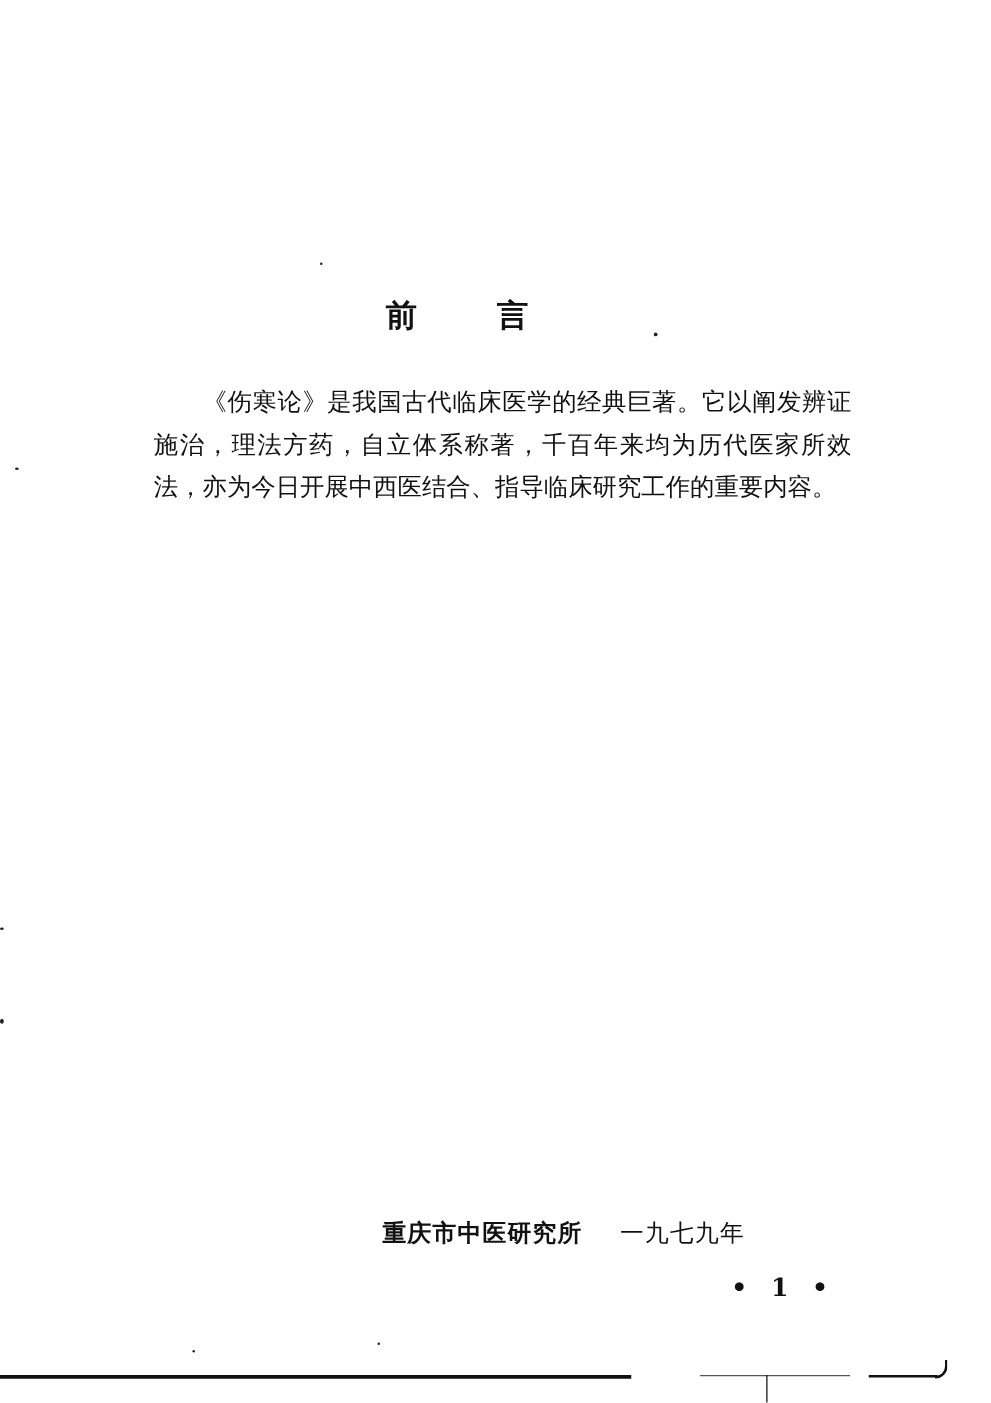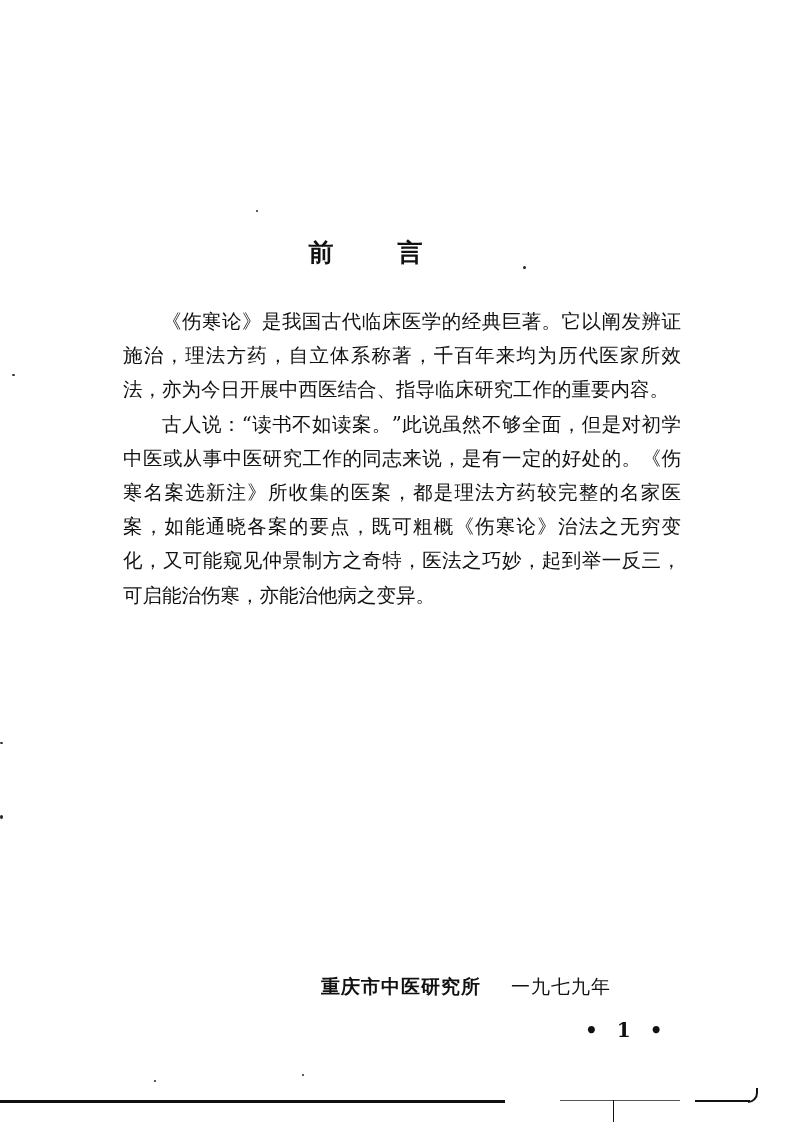--- a/index.html
+++ b/index.html
@@ -49,21 +49,21 @@
       text-justify: inter-character;
       margin-left: 10px;
     }
     .para {
       margin: 0;
       text-indent: 2em;
     }
     .signature {
       position: absolute;
       top: 974px;
-      left: 321px;
+      left: 306px;
       font-size: 19px;
       white-space: nowrap;
     }
     .signature .org {
       font-family: "DejaVu Sans", "Liberation Sans", sans-serif;
       font-weight: bold;
       letter-spacing: 1px;
     }
     .signature .date {
       margin-left: 30px;
@@ -91,21 +91,20 @@
 <body>
 
 <div class="page">
 
   <div class="title">
     <span>前</span><span class="gap"></span><span>言</span>
   </div>
 
   <div class="body-text">
     <p class="para">《伤寒论》是我国古代临床医学的经典巨著。它以阐发辨证施治，理法方药，自立体系称著，千百年来均为历代医家所效法，亦为今日开展中西医结合、指导临床研究工作的重要内容。</p>
-    <p class="para">古人说：“读书不如读案。”此说虽然不够全面，但是对初学中医或从事中医研究工作的同志来说，是有一定的好处的。《伤寒名案选新注》所收集的医案，都是理法方药较完整的名家医案，如能通晓各案的要点，既可粗概《伤寒论》治法之无穷变化，又可能窥见仲景制方之奇特，医法之巧妙，起到举一反三，可启能治伤寒，亦能治他病之变异。</p>
   </div>
 
   <div class="signature">
     <span class="org">重庆市中医研究所</span><span class="date">一九七九年</span>
   </div>
 
   <div class="page-number">• 1 •</div>
 
   <div class="scan-line" style="left:0; top:1100px; width:505px; height:3px;"></div>
   <div class="scan-line" style="left:560px; top:1100px; width:120px; height:1px; background:#555;"></div>

